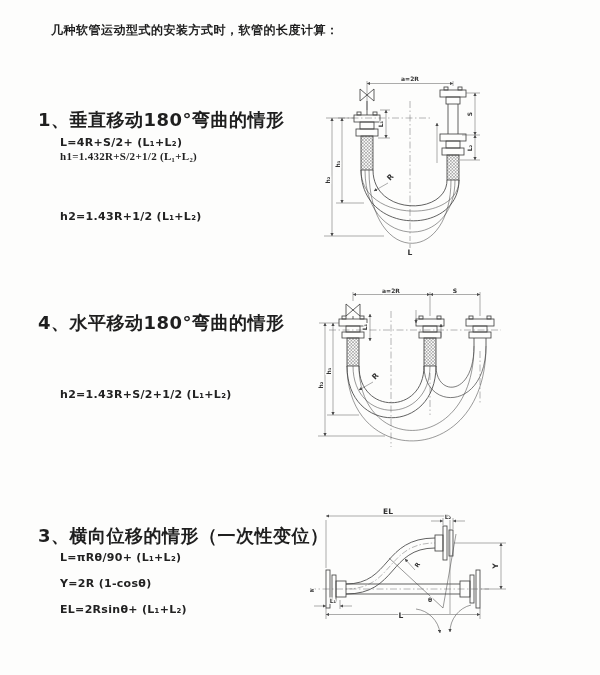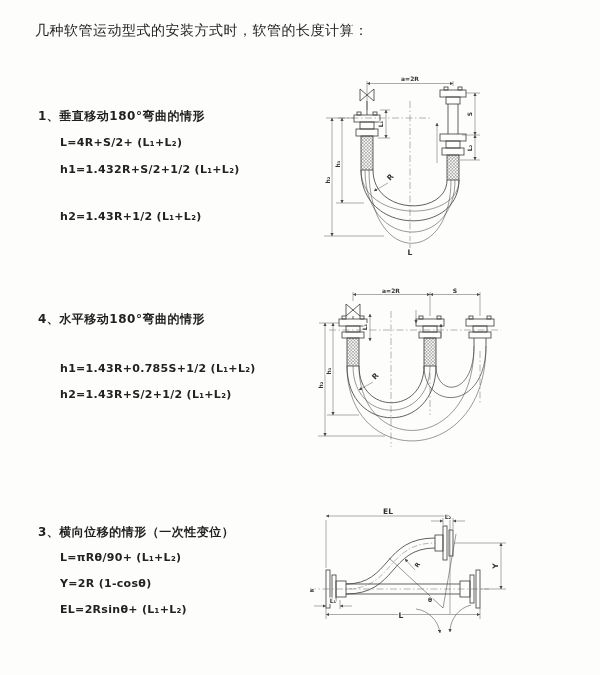--- a/index.html
+++ b/index.html
@@ -1,24 +1,24 @@
 <!DOCTYPE html>
 <html><head>
 <meta charset="utf-8">
 <style>
   html,body{margin:0;padding:0;background:#fff;}
   .page{
     position:relative;width:600px;height:675px;background:#fdfdfc;
     font-family:"DejaVu Sans","Liberation Sans",sans-serif;color:#1f1f1f;overflow:hidden;
   }
   .txt{position:absolute;white-space:nowrap;}
-  .title{left:35px;top:22px;font-size:14px;font-weight:400;letter-spacing:.5px;}
-  .heading{font-size:12px;font-weight:700;letter-spacing:.5px;}
+  .title{left:51px;top:22px;font-size:12px;font-weight:700;letter-spacing:.5px;}
+  .heading{font-size:18px;font-weight:700;letter-spacing:.5px;}
   .formula{font-size:11px;font-weight:600;letter-spacing:.3px;color:#222;}
-  .s1h{left:38px;top:108px;} .f1a{left:60px;top:136px;} .f1b{left:60px;top:163px;} .f1c{left:60px;top:190px;margin-top:20px;}
+  .s1h{left:38px;top:108px;} .f1a{left:60px;top:136px;} .f1b{left:60px;top:150px;font-family:Liberation Serif, serif;} .f1c{left:60px;top:190px;margin-top:20px;}
   .s2h{left:38px;top:311px;} .f2a{left:60px;top:336px;} .f2b{left:60px;top:362px;} .f2c{left:60px;top:388px;}
   .s3h{left:38px;top:524px;} .f3a{left:60px;top:551px;} .f3b{left:60px;top:577px;} .f3c{left:60px;top:603px;}
   svg.diag{position:absolute;overflow:visible;}
   #d1{left:310px;top:68px;width:270px;height:190px;}
   #d2{left:313px;top:283px;width:275px;height:175px;}
   #d3{left:303px;top:502px;width:290px;height:150px;}
   .dt{fill:#333;stroke:#fdfdfc;stroke-width:2.2px;paint-order:stroke;font-weight:600;font-size:6px;
       font-family:"DejaVu Sans","Liberation Sans",sans-serif;}
   .dt7{font-size:7.5px;}
   .dim{stroke:#5a5a5a;stroke-width:.5;fill:none;}
@@ -33,21 +33,20 @@
 <div class="page">
 
   <div class="txt title">几种软管运动型式的安装方式时，软管的长度计算：</div>
 
   <div class="txt heading s1h">1、垂直移动180°弯曲的情形</div>
   <div class="txt formula f1a">L=4R+S/2+ (L₁+L₂)</div>
   <div class="txt formula f1b">h1=1.432R+S/2+1/2 (L₁+L₂)</div>
   <div class="txt formula f1c">h2=1.43R+1/2 (L₁+L₂)</div>
 
   <div class="txt heading s2h">4、水平移动180°弯曲的情形</div>
-  <div class="txt formula f2b">h1=1.43R+0.785S+1/2 (L₁+L₂)</div>
   <div class="txt formula f2c">h2=1.43R+S/2+1/2 (L₁+L₂)</div>
 
   <div class="txt heading s3h">3、横向位移的情形（一次性变位）</div>
   <div class="txt formula f3a">L=πRθ/90+ (L₁+L₂)</div>
   <div class="txt formula f3b">Y=2R (1-cosθ)</div>
   <div class="txt formula f3c">EL=2Rsinθ+ (L₁+L₂)</div>
 
   <svg id="d1" class="diag" viewBox="0 0 270 190">
     <defs>
       <marker id="ar1" viewBox="0 0 8 8" refX="7.5" refY="4" markerWidth="6.5" markerHeight="6.5" orient="auto-start-reverse">

